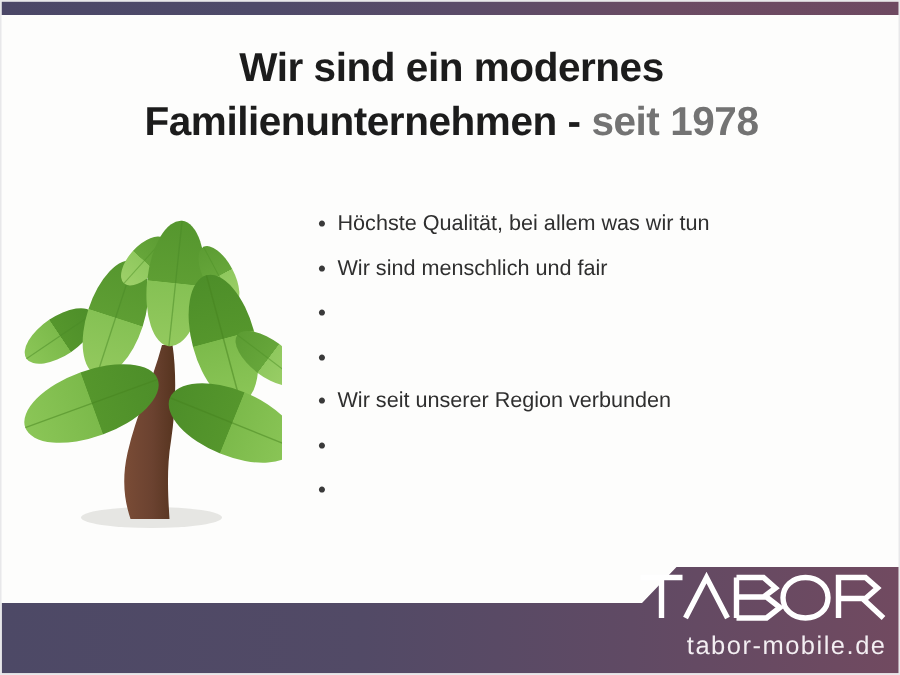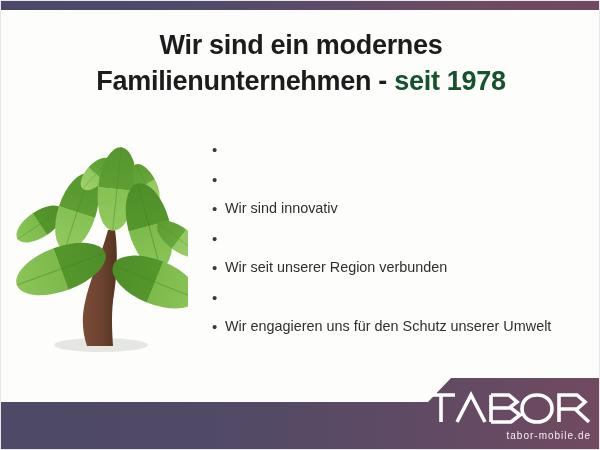--- a/index.html
+++ b/index.html
@@ -33,21 +33,21 @@
     top: 26px;
     left: 0;
     width: 600px;
     text-align: center;
     font-size: 27px;
     font-weight: bold;
     line-height: 1.34;
     color: #1c1c1c;
     letter-spacing: -0.3px;
   }
-  #heading .accent { color: #14532d; }
+  #heading .accent { color: #737373; }
 
   
   #bullets {
     position: absolute;
     top: 140px;
     left: 211px;
     width: 385px;
   }
   .bullet-row {
     display: flex;
@@ -93,21 +93,21 @@
     bottom: 8px;
     text-align: right;
     width: 170px;
   }
   #logo-wordmark {
     height: 34px;
     width: 168px;
   }
   #logo-url {
     color: #f3eef2;
-    font-size: 10px;
+    font-size: 17px;
     letter-spacing: 1.0px;
     margin-top: 1px;
     text-align: right;
     padding-right: 2px;
   }
 </style>
 </head>
 <body>
 
 <div id="slide">
@@ -194,41 +194,41 @@
       <g transform="translate(142,148) rotate(-158)">
         <ellipse cx="0" cy="0" rx="45" ry="22" fill="url(#lf2)"></ellipse>
         <line x1="-45" y1="0" x2="45" y2="0" stroke="#46831f" stroke-width="1" opacity="0.5"></line>
       </g>
     </svg>
   </div>
 
   <div id="bullets">
     <div class="bullet-row">
       <span class="bullet-dot">•</span>
-    </div>
-    <div class="bullet-row">
-      <span class="bullet-dot">•</span>
-    </div>
-    <div class="bullet-row">
-      <span class="bullet-dot">•</span>
-      <span class="bullet-text">Wir sind innovativ</span>
+      <span class="bullet-text">Höchste Qualität, bei allem was wir tun</span>
+    </div>
+    <div class="bullet-row">
+      <span class="bullet-dot">•</span>
+      <span class="bullet-text">Wir sind menschlich und fair</span>
+    </div>
+    <div class="bullet-row">
+      <span class="bullet-dot">•</span>
     </div>
     <div class="bullet-row">
       <span class="bullet-dot">•</span>
     </div>
     <div class="bullet-row">
       <span class="bullet-dot">•</span>
       <span class="bullet-text">Wir seit unserer Region verbunden</span>
     </div>
     <div class="bullet-row">
       <span class="bullet-dot">•</span>
     </div>
     <div class="bullet-row">
       <span class="bullet-dot">•</span>
-      <span class="bullet-text">Wir engagieren uns für den Schutz unserer Umwelt</span>
     </div>
   </div>
 
   <div id="bottom-bar">
     <svg width="600" height="76" viewBox="0 0 600 76" xmlns="http://www.w3.org/2000/svg" aria-hidden="true" style="position:absolute;left:0;top:0;">
       <defs>
         <linearGradient id="footg" x1="0" y1="0" x2="1" y2="0">
           <stop offset="0%" stop-color="#4d4966"></stop>
           <stop offset="40%" stop-color="#524a66"></stop>
           <stop offset="70%" stop-color="#604a64"></stop>

